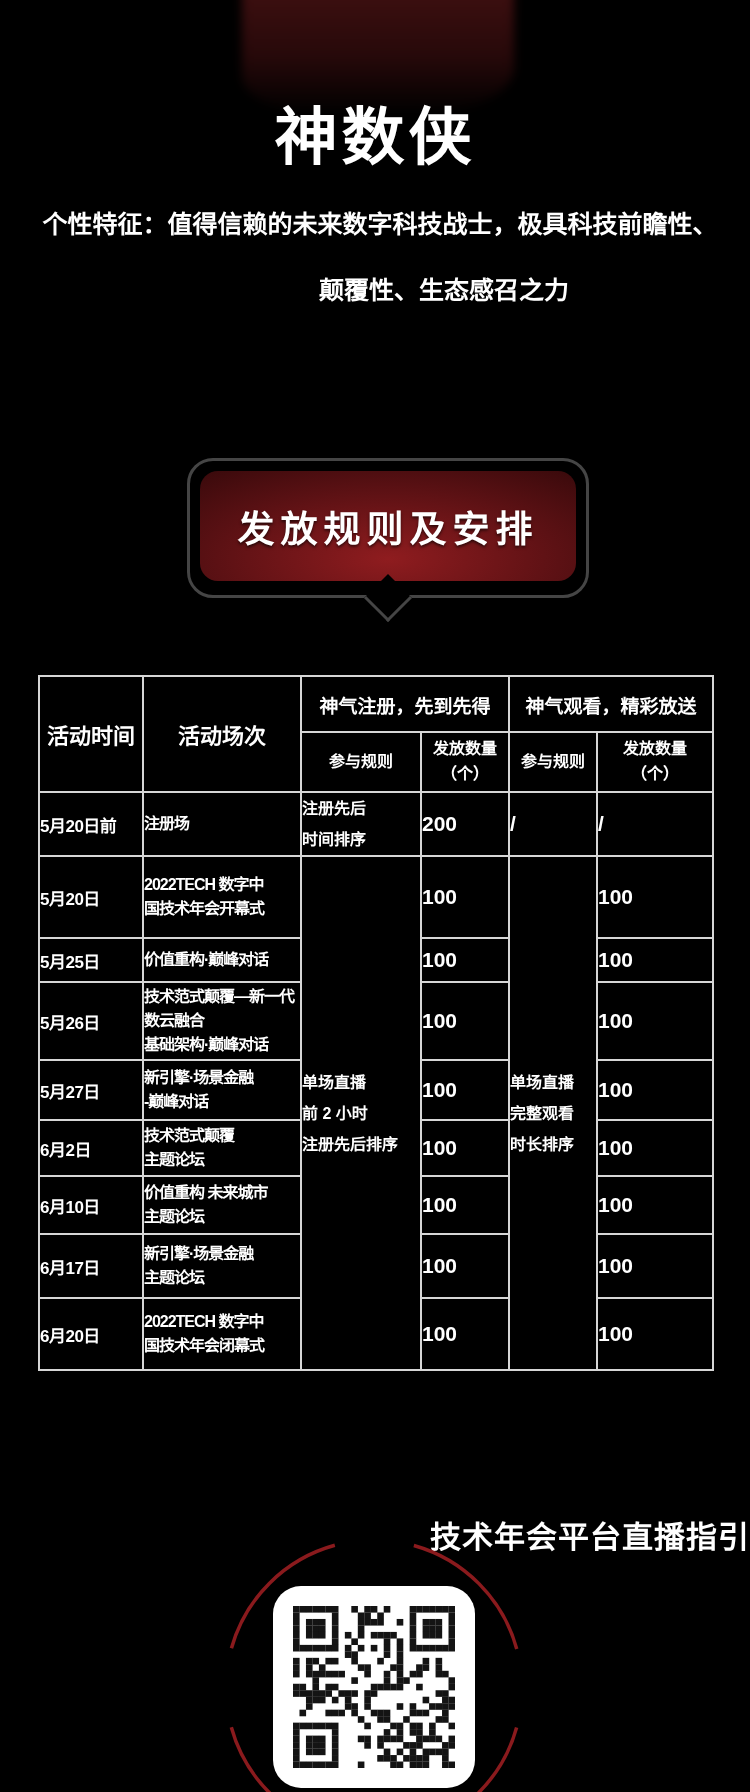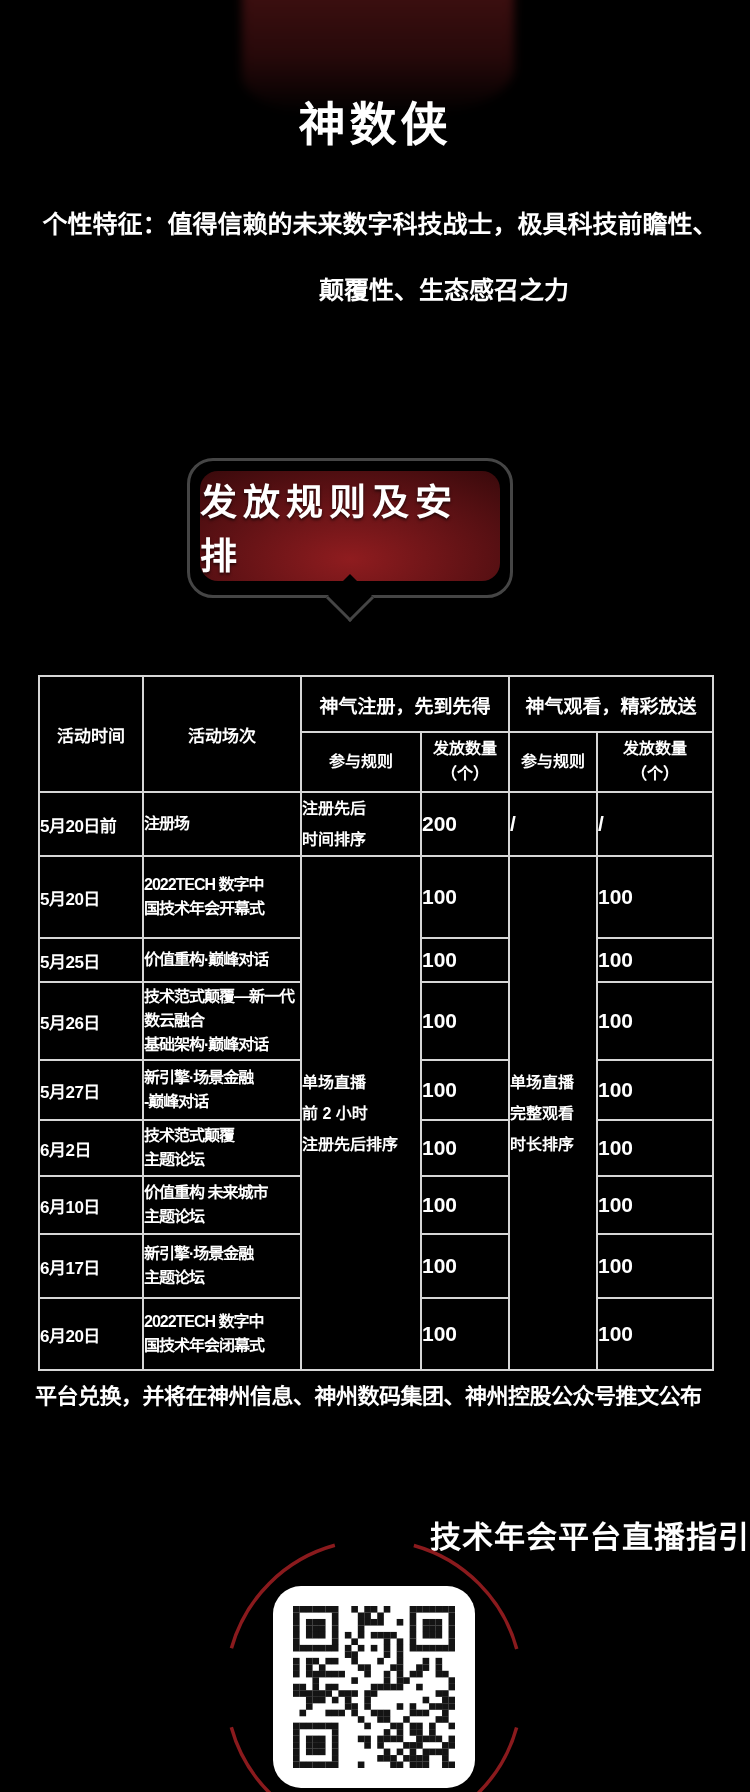--- a/index.html
+++ b/index.html
@@ -14,47 +14,47 @@
   html,body{background:#000;}
   body{font-family:"Liberation Sans","DejaVu Sans",sans-serif;color:var(--text-white);}
   .page{position:relative;width:750px;height:1792px;margin:0 auto;background:var(--page-bg);overflow:hidden;}
 
   
   .hero-shadow{position:absolute;left:242px;top:-14px;width:272px;height:128px;
     background:linear-gradient(180deg,rgba(66,16,17,.95) 0%,rgba(48,11,12,.8) 55%,rgba(0,0,0,0) 100%);
     border-radius:0 0 36% 30%;filter:blur(5px);}
 
   .title{position:absolute;left:0;top:86px;width:750px;text-align:center;
-    font-size:47px;font-weight:bold;letter-spacing:4px;}
+    font-size:63px;font-weight:bold;letter-spacing:4px;}
 
   .desc{position:absolute;left:35px;top:204px;width:690px;font-size:25px;font-weight:600;letter-spacing:0;text-align:center;}
   .desc-line2{display:block;margin-top:30px;padding-left:128px;}
 
   
-  .banner-outer{position:absolute;left:187px;top:458px;width:326px;height:140px;
+  .banner-outer{position:absolute;left:187px;top:458px;width:402px;height:140px;
     border:3px solid var(--banner-border);border-radius:26px;}
   .banner-inner{position:absolute;left:10px;right:10px;top:10px;bottom:14px;border-radius:18px;
     background:radial-gradient(ellipse 95% 130% at 50% 80%, var(--accent-red) 0%, #5c1114 48%, #250506 100%);
     display:flex;align-items:center;justify-content:center;}
   .banner-label{font-size:37px;font-weight:bold;letter-spacing:6px;text-shadow:0 2px 3px rgba(0,0,0,.6);}
   .banner-arrow{position:absolute;left:50%;bottom:-20px;width:34px;height:34px;margin-left:-17px;
     background:#000;border-right:3px solid var(--banner-border);border-bottom:3px solid var(--banner-border);
     transform:rotate(45deg);}
 
   
   .sched{position:absolute;left:38px;top:675px;width:674px;border-collapse:collapse;table-layout:fixed;}
   .sched th,.sched td{border:2px solid var(--table-border);background:#000;color:#fff;
     vertical-align:middle;font-weight:bold;padding:0;}
   .hA{height:56px}.hB{height:60px}
   .h54{height:54px}.h82{height:82px}.h44{height:44px}.h78{height:78px}.h60{height:60px}
   .h56{height:56px}.h58{height:58px}.h64{height:64px}.h72{height:72px}
   .ghead{font-size:19px;letter-spacing:0px;}
   .shead{font-size:16px;line-height:1.55;}
   .shead span{display:block;}
-  .thx{font-size:17px;}
+  .thx{font-size:22px;}
   .date{font-size:17px;letter-spacing:-0.5px;margin-top:48px;}
   .session{font-size:16px;letter-spacing:-1px;line-height:1.5;}
   .session span{display:block;}
   .rule{font-size:16px;line-height:1.95;letter-spacing:0;}
   .rule span{display:block;}
   .qty{font-size:21px;letter-spacing:0;}
 
   
   .note{position:absolute;left:35px;top:1372px;width:692px;font-size:22px;font-weight:600;
     line-height:50px;letter-spacing:-0.5px;}
@@ -211,21 +211,20 @@
           <span>2022TECH 数字中</span>
           <span>国技术年会闭幕式</span>
         </td>
         <td class="qty">100</td>
         <td class="qty">100</td>
       </tr>
     </tbody>
   </table>
 
   <p class="note">
-    <span>平台兑换，并将在神州信息、神州数码集团、神州控股公众号推文公布</span>
   </p>
 
   <h2 class="qr-title">技术年会平台直播指引</h2>
 
   <svg class="qr-arcs" viewBox="0 0 320 320">
     <circle cx="160" cy="160" r="148" fill="none" stroke="#8a1a1d" stroke-width="3.5" stroke-dasharray="152.5 80" stroke-dashoffset="192.5"></circle>
   </svg>
 
   <div class="qr-box">
     <svg id="qr-svg" viewBox="0 0 25 25">

